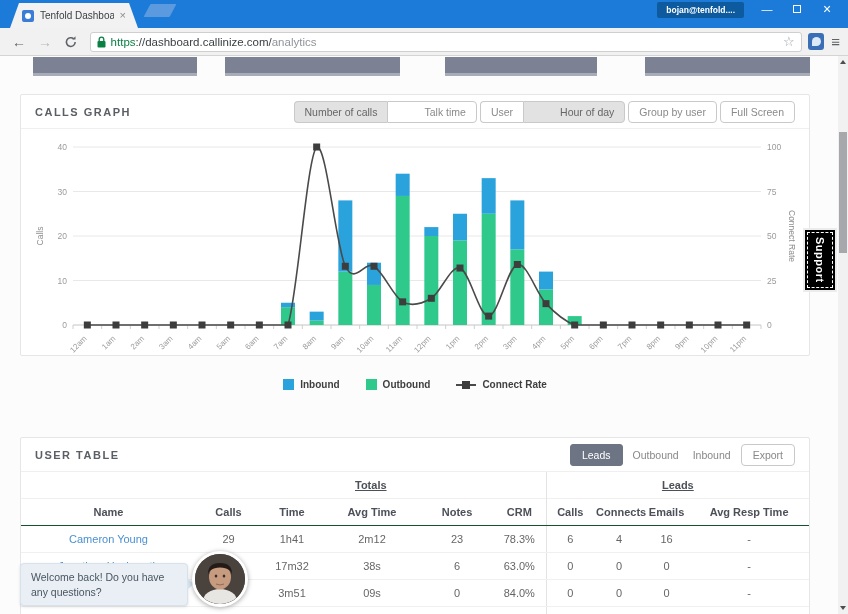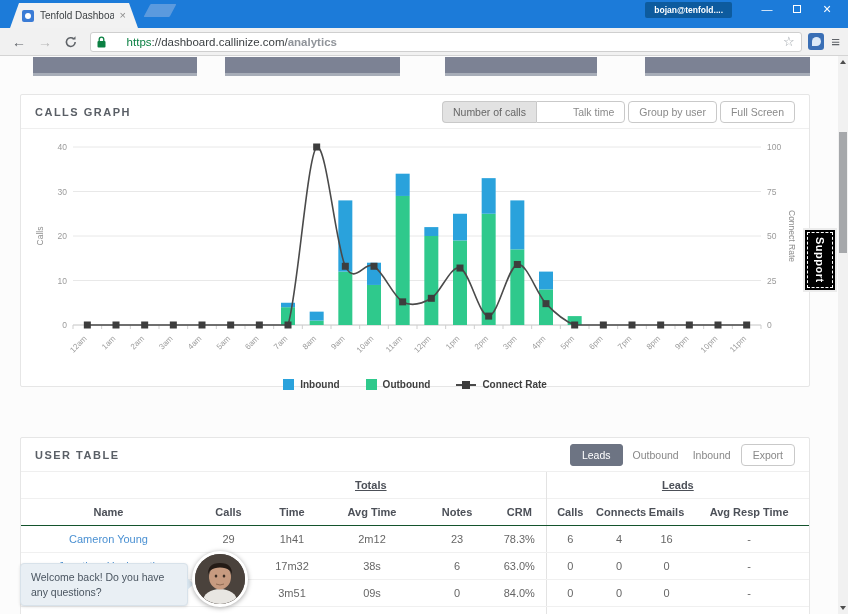--- a/index.html
+++ b/index.html
@@ -10,34 +10,34 @@
   .titlebar { position:absolute; left:0; top:0; width:848px; height:28px; background:#1c7bd9; }
   .tab { position:absolute; left:10px; top:3px; width:128px; height:25px; background:#f2f2f2;
          clip-path:polygon(0 100%, 9px 0, calc(100% - 9px) 0, 100% 100%);
          display:flex; align-items:center; padding:0 12px; gap:6px; }
   .tab-title { font-size:10px; color:#3c4043; white-space:nowrap; overflow:hidden; flex:1; }
   .favicon { width:12px; height:12px; border-radius:2px; background:#3b7cd6; position:relative; flex:0 0 auto; }
   .favicon::after { content:""; position:absolute; left:3px; top:3px; width:6px; height:6px; border-radius:50%; background:#fff; }
   .tab-close { font-size:11px; color:#8b8b8b; line-height:1; cursor:default; }
   .newtab { position:absolute; left:147px; top:4px; width:26px; height:13px; background:#5b9ade; transform:skewX(-28deg); border-radius:1px; }
   .title-right { position:absolute; right:6px; top:0; height:28px; display:flex; align-items:center; gap:0; }
-  .user-badge { background:#0d5b9e; color:#fff; font-size:8.5px; font-weight:bold; padding:3px 9px; border-radius:2px; margin-right:20px; margin-top:-8px; }
+  .user-badge { background:#0d5b9e; color:#fff; font-size:8.5px; font-weight:bold; padding:3px 9px; border-radius:2px; margin-right:8px; margin-top:-8px; }
   .winbtn { color:#fff; width:30px; text-align:center; font-size:11px; line-height:28px; margin-top:-10px; }
   .winbtn.max span { display:inline-block; width:8px; height:8px; border:1px solid #fff; }
 
   .toolbar { position:absolute; left:0; top:28px; width:848px; height:28px; background:#f1f1f1; border-bottom:1px solid #d4d4d4; display:flex; align-items:center; }
   .navicon { font-size:14px; line-height:1; margin-left:12px; color:#5f6368; }
   .navicon.disabled { color:#b9b9b9; }
   .refresh-svg { margin-left:12px; }
   .urlbox { margin-left:12px; width:732px; height:20px; background:#fff; border:1px solid #cfcfcf; border-radius:3px;
             display:flex; align-items:center; padding:0 6px; gap:5px; }
   .url-text { font-size:11.5px; white-space:nowrap; overflow:hidden; flex:1; }
-  .url-scheme { color:#0b8043;margin-left:16px; }
+  .url-scheme { color:#0b8043; }
   .url-host { color:#3c4043; }
-  .url-path { color:#90949a;font-weight:bold; }
+  .url-path { color:#90949a; }
   .star { color:#9aa0a6; font-size:13px; }
   .ext-icon { width:17px; height:17px; border-radius:3px; background:#3a6fb5; margin-left:6px; position:relative; }
   .ext-icon::after { content:""; position:absolute; left:4px; top:4px; width:9px; height:9px; border-radius:50% 50% 50% 0; background:#dce9f7; }
   .menu-icon { color:#5f6368; font-size:15px; font-weight:bold; margin:0 8px 0 7px; }
 
   
   .page { position:absolute; left:0; top:56px; width:848px; height:558px; background:#fcfcfc; overflow:hidden; }
   .stub { position:absolute; top:1px; height:19px; background:#7c8294; border-bottom:3px solid #a7adb8; }
 
   .panel { position:absolute; background:#fff; border:1px solid #e6e6e6; border-radius:2px; }
@@ -128,27 +128,31 @@
     <span class="menu-icon">≡</span>
   </div>
 
   <div class="page">
 
     <div class="stub" style="left:33px;width:164px;"></div>
     <div class="stub" style="left:225px;width:175px;"></div>
     <div class="stub" style="left:445px;width:152px;"></div>
     <div class="stub" style="left:645px;width:165px;"></div>
 
-    <div class="panel" style="left:20px; top:38px; width:790px; height:293px;">
+    <div class="panel" style="left:20px; top:38px; width:790px; height:262px;">
       <div class="panel-header">
         <span class="panel-title">CALLS GRAPH</span>
         <div class="btn-row">
           <div class="btn-group">
             <button class="cbtn active">Number of calls</button>
             <button class="cbtn">Talk time</button>
+          </div>
+          <div class="btn-group">
+            <button class="cbtn">User</button>
+            <button class="cbtn active">Hour of day</button>
           </div>
           <button class="cbtn single">Group by user</button>
           <button class="cbtn single">Full Screen</button>
         </div>
       </div>
       <div class="chart-wrap">
         <svg id="chart-svg" width="770" height="240" viewBox="0 0 770 240">
             <line x1="42" x2="730" y1="188" y2="188" stroke="#c4c4c4" stroke-width="1"></line>
             <text x="36" y="191" text-anchor="end" font-size="8.5" fill="#9b9b9b">0</text>
             <line x1="42" x2="730" y1="143.5" y2="143.5" stroke="#e8e8e8" stroke-width="1"></line>

